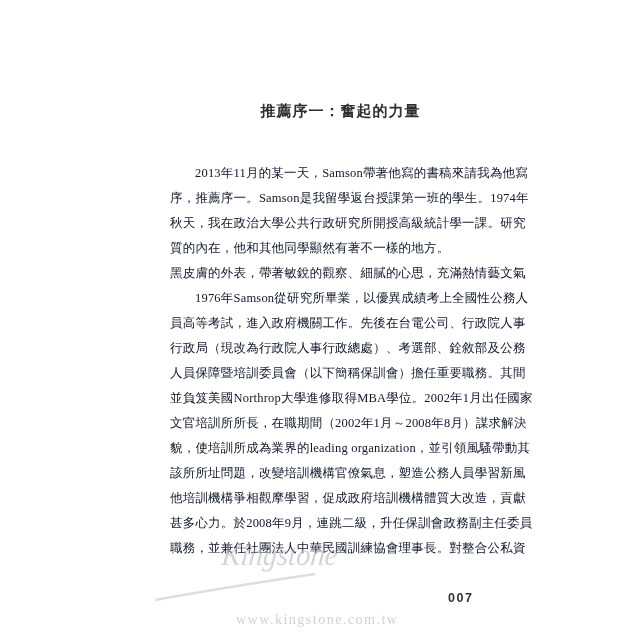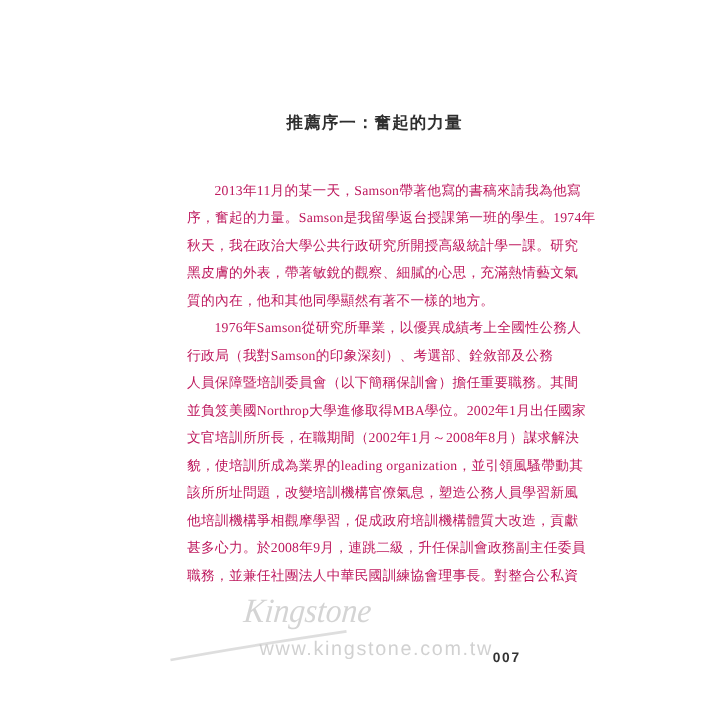--- a/index.html
+++ b/index.html
@@ -26,21 +26,21 @@
     font-size: 15px;
     font-weight: bold;
     letter-spacing: 1px;
     color: #2e2e2e;
   }
   .body-text {
     position: absolute;
     left: 170px;
     top: 161px;
     width: 341px;
-    color: #be185d;
+    color: #0f172a;
     font-size: 12.5px;
   }
   .body-text .line {
     margin: 0;
     height: 25px;
     line-height: 25px;
     text-align: justify;
     text-justify: inter-character;
     letter-spacing: 0.2px;
     white-space: nowrap;
@@ -79,23 +79,23 @@
     font-size: 21px;
     line-height: 24px;
     color: rgba(170, 170, 170, 0.6);
     letter-spacing: 4px;
     text-shadow: 1px 1px 0 rgba(255,255,255,0.9);
     pointer-events: none;
   }
   .wm-url {
     position: absolute;
     left: 236px;
-    top: 580px;
-    font-family: Liberation Sans, sans-serif;
-    font-size: 18px;
+    top: 611px;
+    font-family: Liberation Serif, serif;
+    font-size: 14px;
     line-height: 18px;
     color: rgba(185, 185, 185, 0.65);
     letter-spacing: 1.5px;
     pointer-events: none;
   }
   .page-number {
     position: absolute;
     left: 448px;
     top: 591px;
     font-family: "Liberation Sans", "DejaVu Sans", sans-serif;
@@ -107,26 +107,27 @@
 </style>
 </head>
 <body>
 
 <div class="page">
 
   <h1 class="title">推薦序一：奮起的力量</h1>
 
   <div class="body-text">
     <p class="line indent">2013年11月的某一天，Samson帶著他寫的書稿來請我為他寫</p>
-    <p class="line">序，奮起的力量。Samson是我留學返台授課第一班的學生。1974年</p>
+    <p class="line">序，推薦序一。Samson是我留學返台授課第一班的學生。1974年</p>
     <p class="line">秋天，我在政治大學公共行政研究所開授高級統計學一課。研究</p>
+    <p class="line">質的內在，他和其他同學顯然有著不一樣的地方。</p>
     <p class="line">黑皮膚的外表，帶著敏銳的觀察、細膩的心思，充滿熱情藝文氣</p>
-    <p class="line">質的內在，他和其他同學顯然有著不一樣的地方。</p>
     <p class="line indent">1976年Samson從研究所畢業，以優異成績考上全國性公務人</p>
-    <p class="line">行政局（我對Samson的印象深刻）、考選部、銓敘部及公務</p>
+    <p class="line">員高等考試，進入政府機關工作。先後在台電公司、行政院人事</p>
+    <p class="line">行政局（現改為行政院人事行政總處）、考選部、銓敘部及公務</p>
     <p class="line">人員保障暨培訓委員會（以下簡稱保訓會）擔任重要職務。其間</p>
     <p class="line">並負笈美國Northrop大學進修取得MBA學位。2002年1月出任國家</p>
     <p class="line">文官培訓所所長，在職期間（2002年1月～2008年8月）謀求解決</p>
     <p class="line">貌，使培訓所成為業界的leading organization，並引領風騷帶動其</p>
     <p class="line">該所所址問題，改變培訓機構官僚氣息，塑造公務人員學習新風</p>
     <p class="line">他培訓機構爭相觀摩學習，促成政府培訓機構體質大改造，貢獻</p>
     <p class="line">甚多心力。於2008年9月，連跳二級，升任保訓會政務副主任委員</p>
     <p class="line">職務，並兼任社團法人中華民國訓練協會理事長。對整合公私資</p>
   </div>
 

